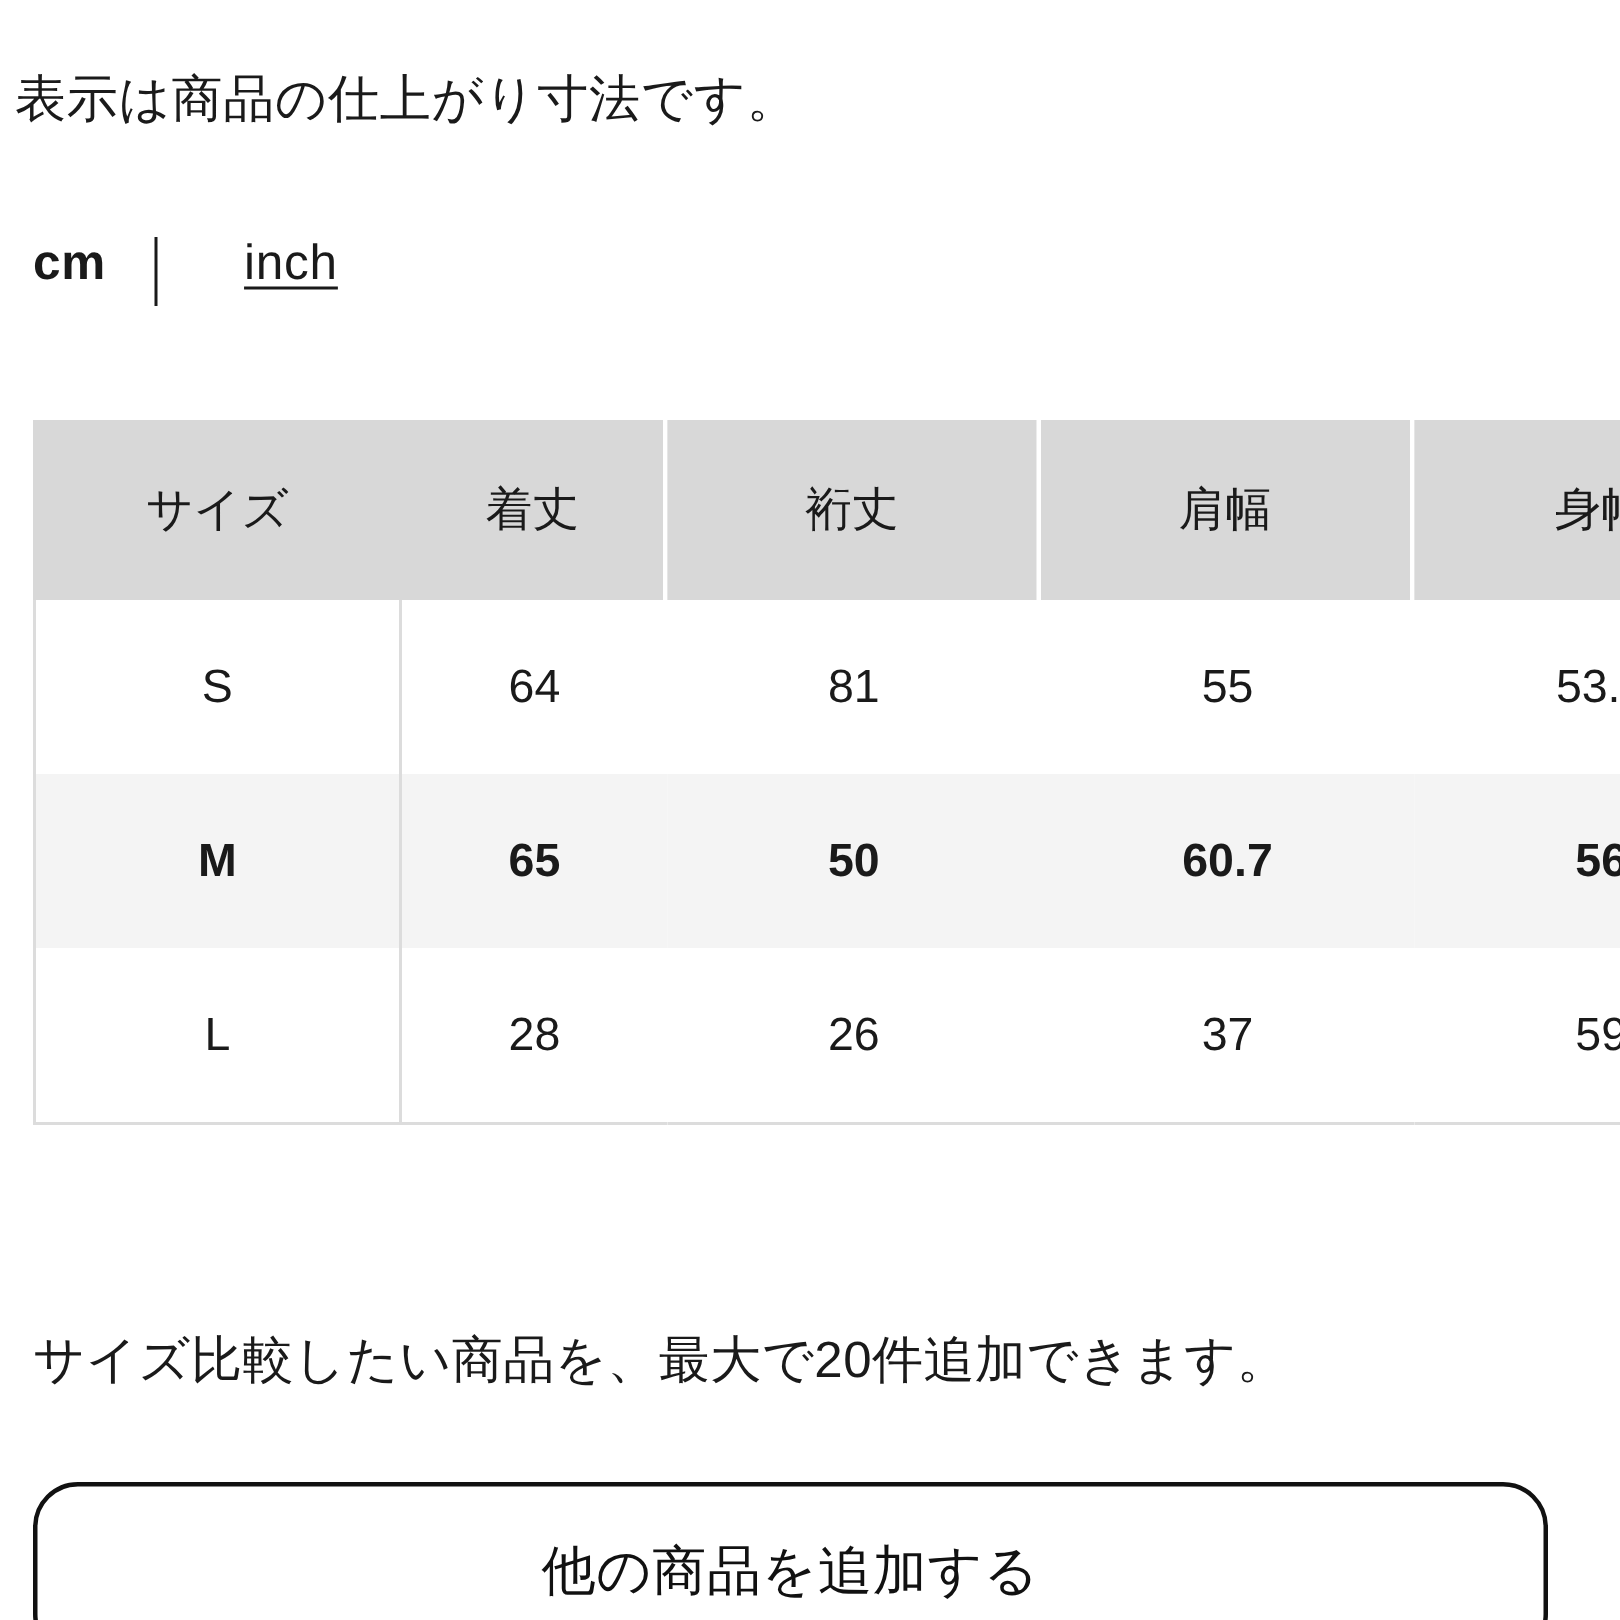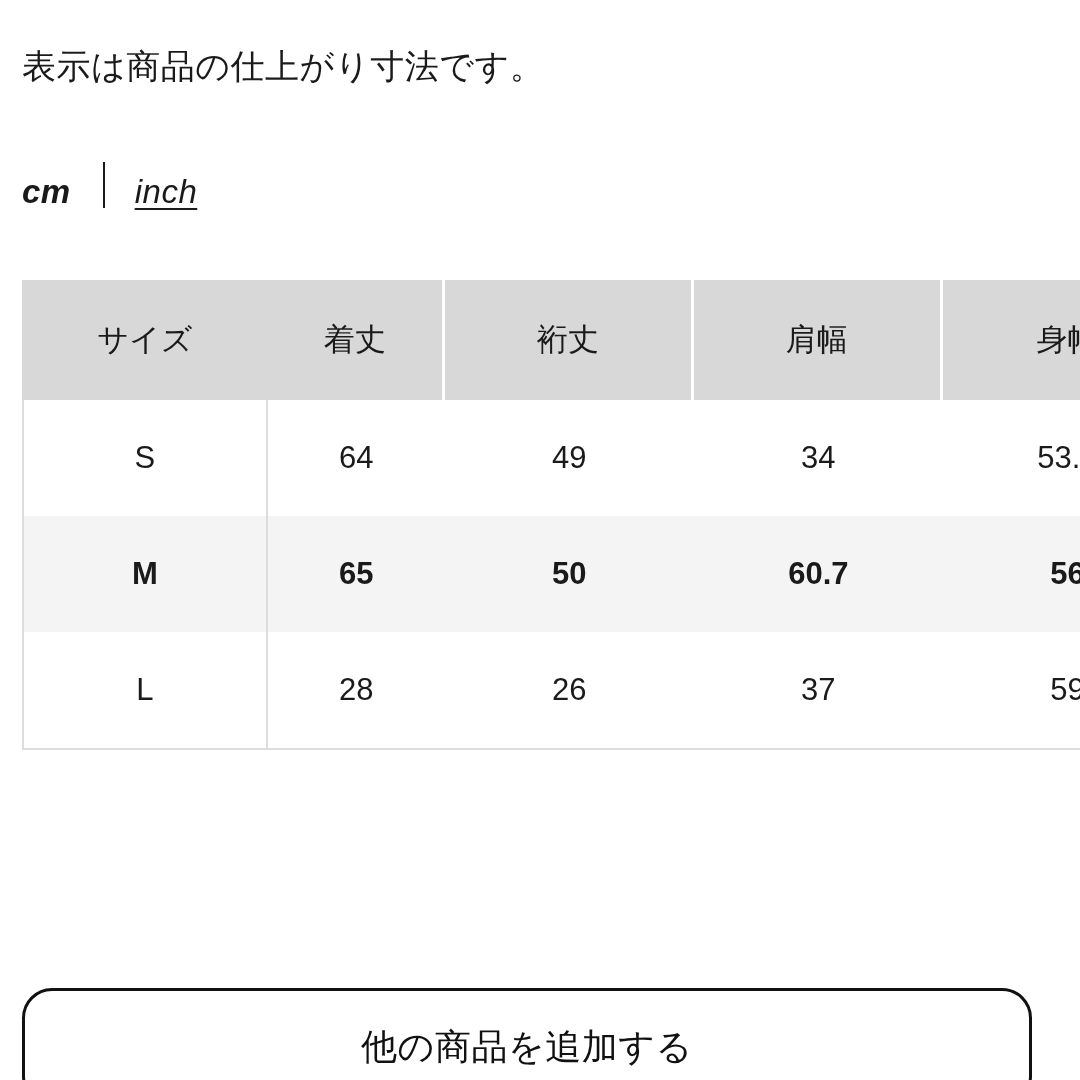--- a/index.html
+++ b/index.html
@@ -19,53 +19,53 @@
 
   .page {
     position: relative;
     width: 1080px;
     height: 1080px;
   }
 
   
   .intro-note {
     position: absolute;
-    left: 22px;
+    left: 10px;
     top: 44px;
     font-size: 34px;
     line-height: 1.3;
     letter-spacing: 0.5px;
     color: #1a1a1a;
     white-space: nowrap;
   }
 
   
   .unit-toggle {
     position: absolute;
     left: 22px;
     top: 158px;
     display: flex;
-    align-items: flex-end;
+    align-items: flex-start;
     height: 50px;
-    font-style: italic;
   }
   .unit-option {
     font-size: 33px;
     line-height: 1;
     color: #1a1a1a;
     letter-spacing: 0.5px;
   }
   .unit-option.is-active {
     font-weight: 700;
   }
   .unit-option.is-link {
     text-decoration: underline;
     text-underline-offset: 5px;
     text-decoration-thickness: 2px;
     cursor: pointer;
+    margin-left: 28px;
   }
   .unit-divider {
     width: 2px;
     height: 46px;
     background: #1a1a1a;
     margin: 0 30px 0 32px;
   }
 
   
   .size-table-wrap {
@@ -192,38 +192,39 @@
           <th>着丈</th>
           <th>裄丈</th>
           <th>肩幅</th>
           <th class="th-last">身幅</th>
         </tr>
       </thead>
       <tbody>
         <tr>
           <td class="cell-size">S</td>
           <td>64</td>
-          <td>49</td>
-          <td>34</td>
+          <td>81</td>
+          <td>55</td>
           <td>53.5</td>
         </tr>
         <tr class="is-highlight">
           <td class="cell-size">M</td>
           <td>65</td>
           <td>50</td>
           <td>60.7</td>
           <td>56</td>
         </tr>
         <tr>
           <td class="cell-size">L</td>
           <td>28</td>
           <td>26</td>
           <td>37</td>
           <td>59</td>
         </tr>
       </tbody>
     </table>
   </div>
 
+  <div class="compare-note">サイズ比較したい商品を、最大で20件追加できます。</div>
 
   <button class="add-button">他の商品を追加する</button>
 
 </div>
 
 </body></html>

